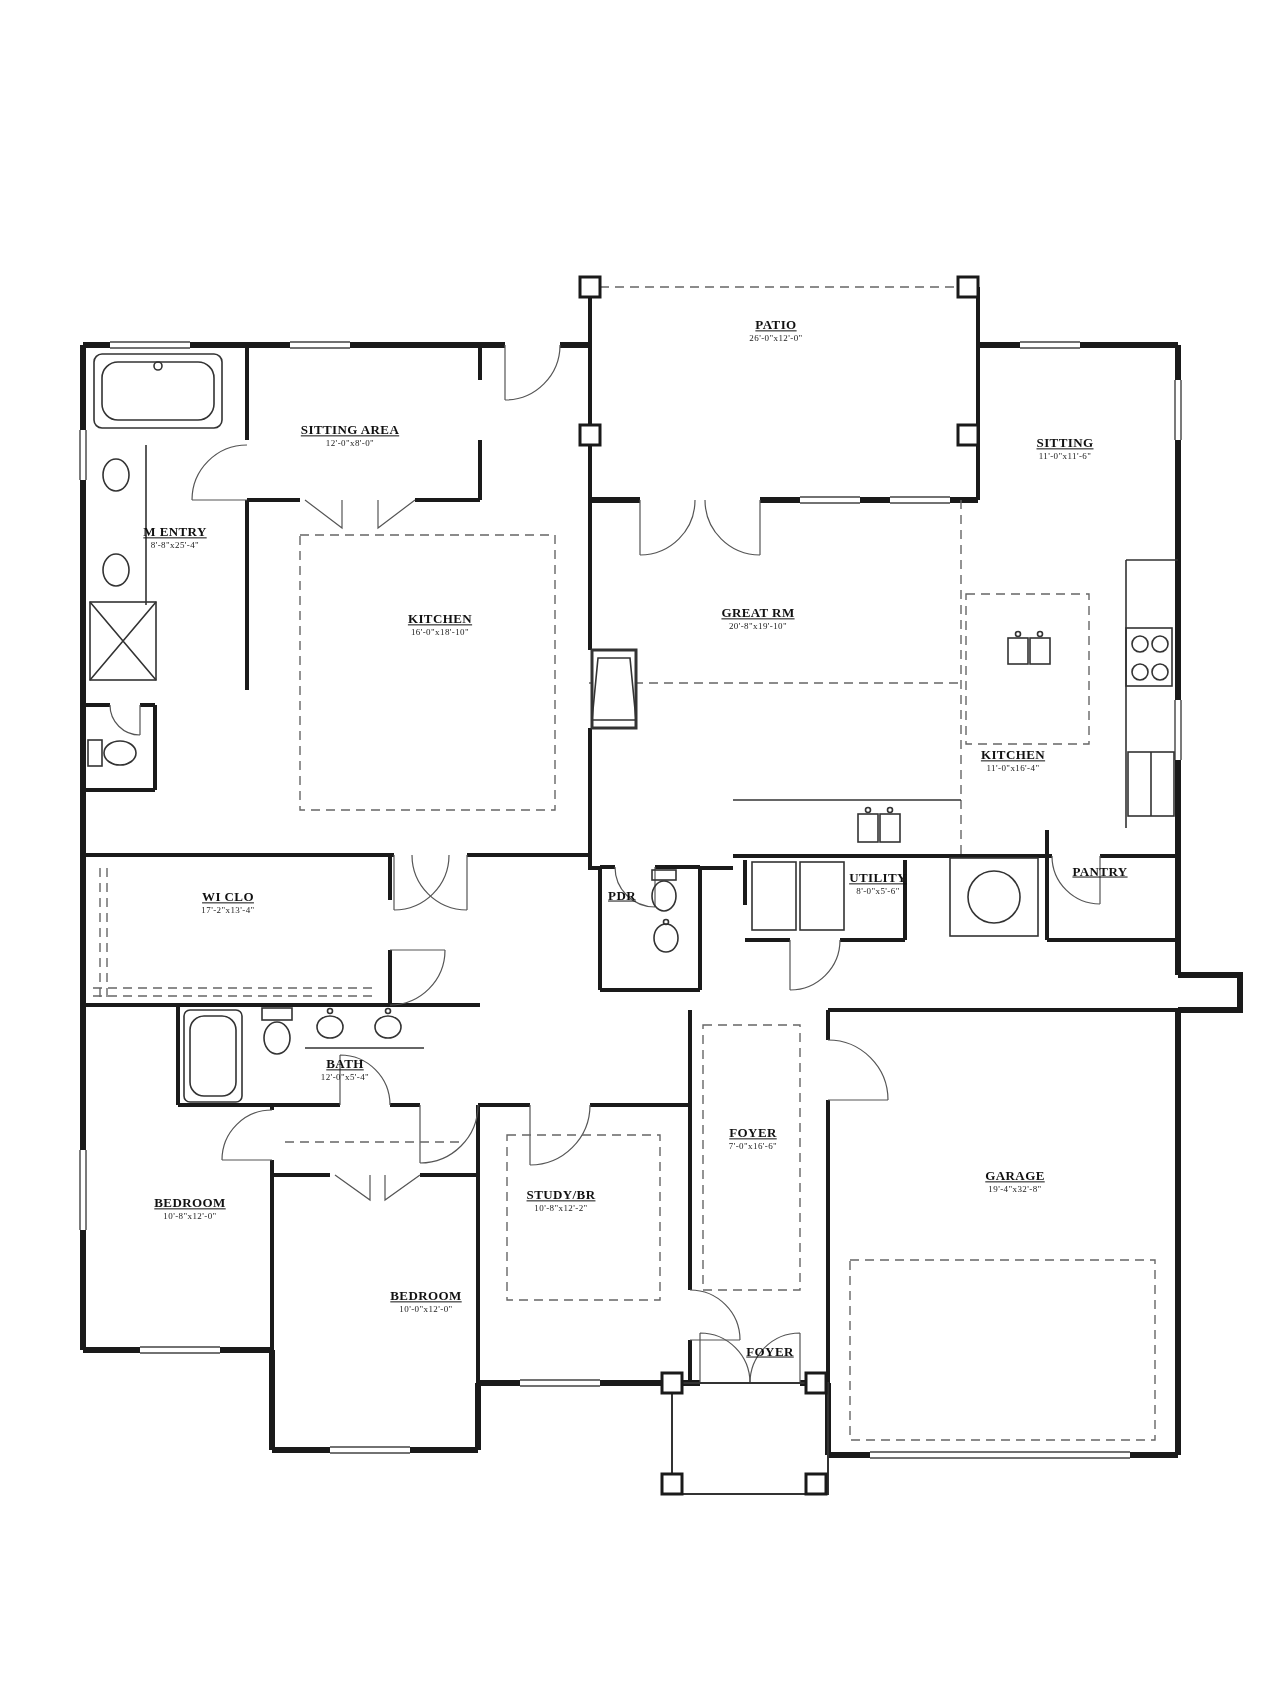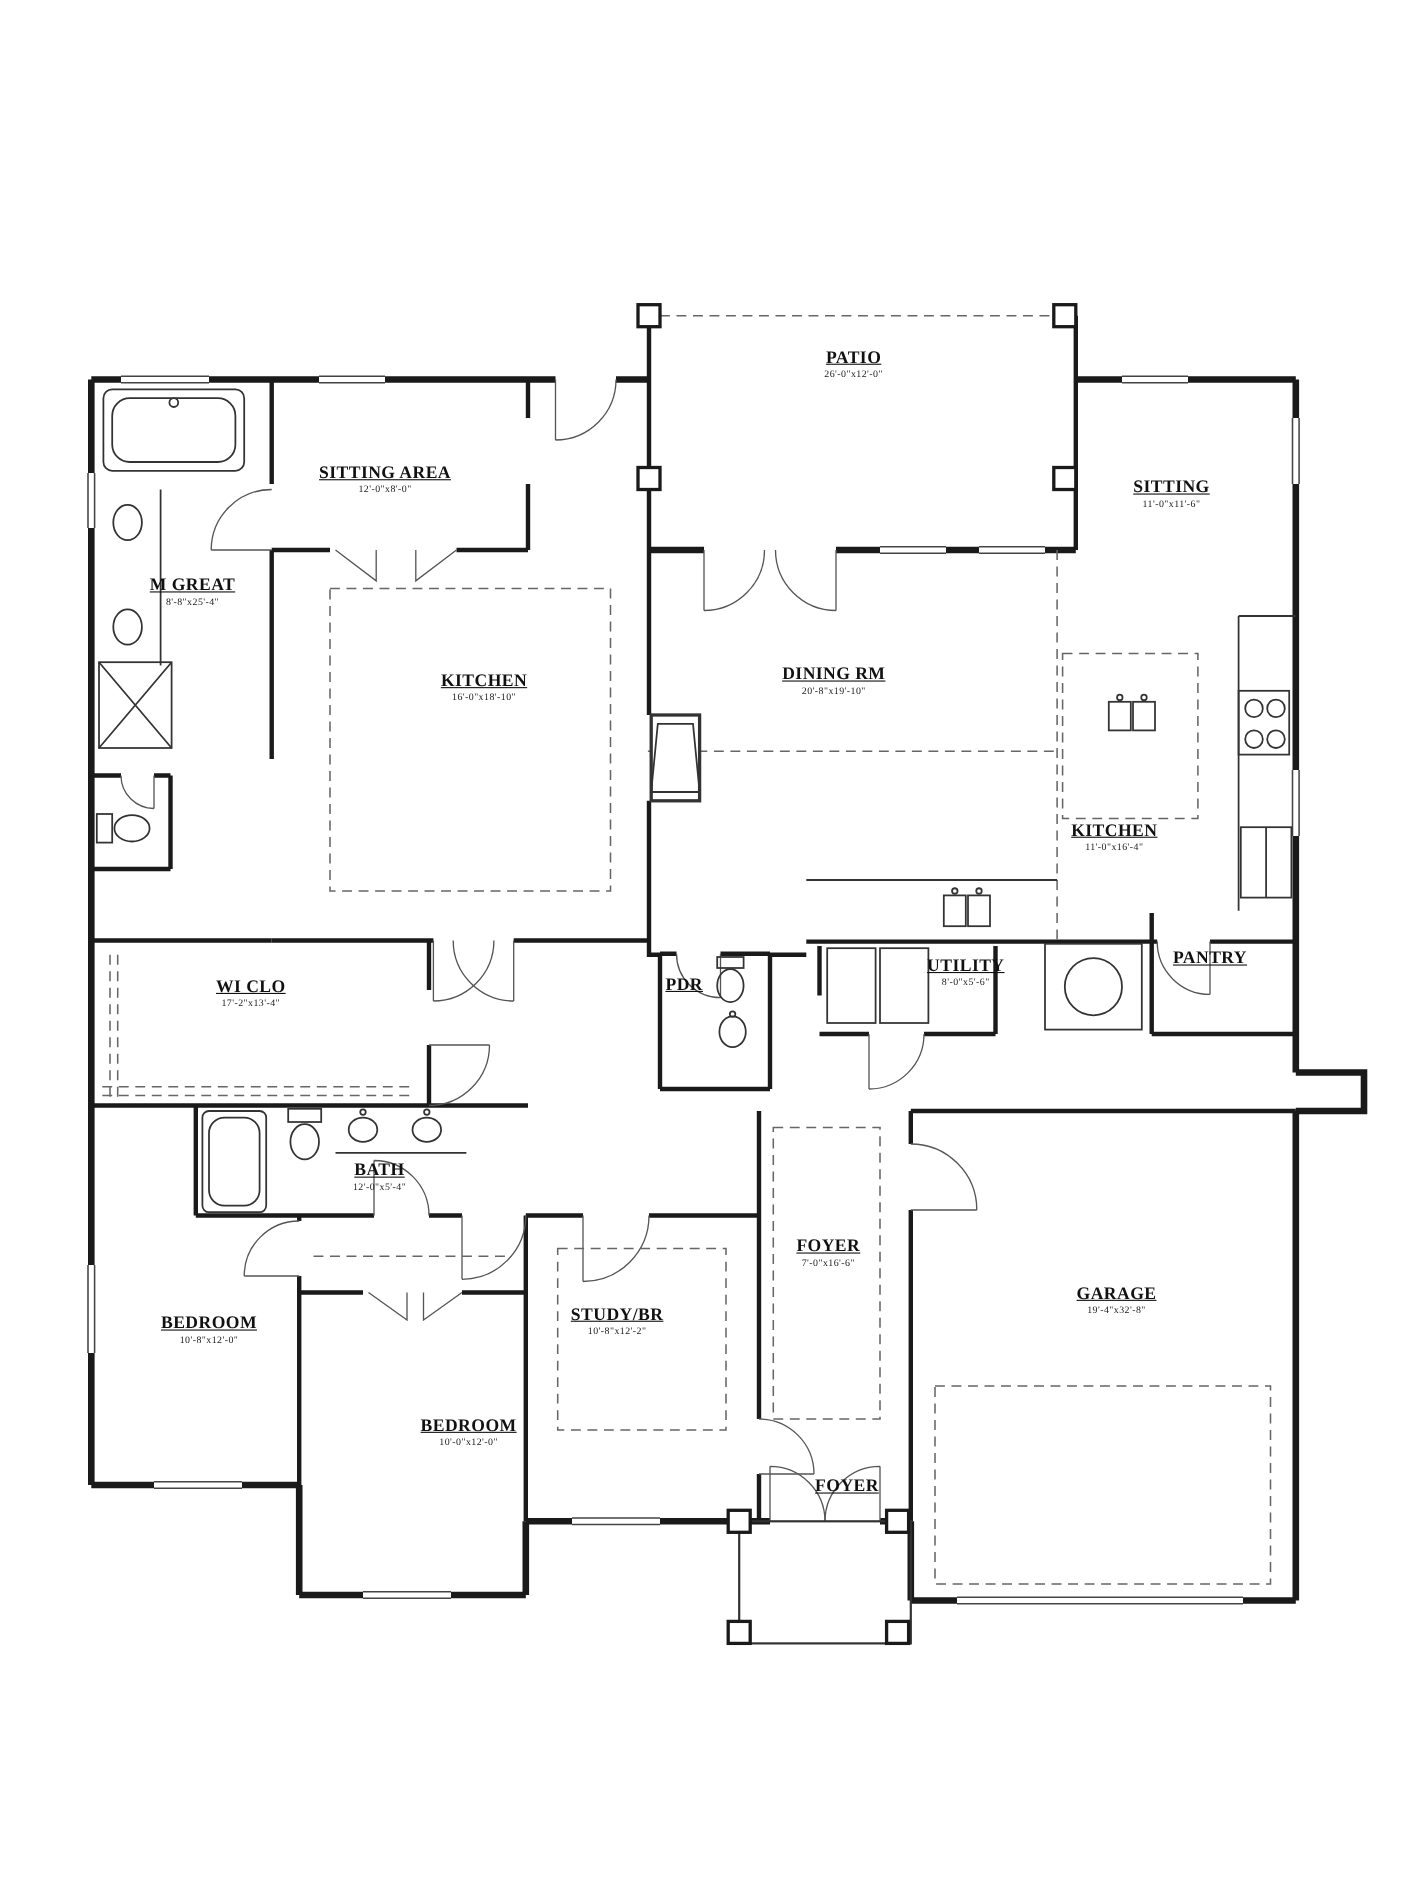--- a/index.html
+++ b/index.html
@@ -1,20 +1,20 @@
 <!DOCTYPE html>
 <html><head>
 <meta charset="utf-8">
 <style>
   html,body{margin:0;padding:0;background:#ffffff;}
   .plan{position:relative;width:1280px;height:1707px;margin:0 auto;background:#ffffff;
         font-family:"Liberation Serif",serif;}
   .plan svg{position:absolute;left:0;top:0;}
   .room-label{position:absolute;transform:translate(-50%,-50%);text-align:center;color:#111;line-height:1.15;}
-  .room-name{display:block;font-weight:bold;font-size:16px;letter-spacing:.4px;
+  .room-name{display:block;font-weight:bold;font-size:13px;letter-spacing:.4px;
              text-decoration:underline;white-space:nowrap;}
   .room-dim{display:block;font-size:9px;letter-spacing:.4px;white-space:nowrap;color:#222;}
 </style>
 </head>
 <body>
 
 <div class="plan">
 
 <svg width="1280" height="1707" viewBox="0 0 1280 1707">
 
@@ -246,29 +246,29 @@
   </div>
   <div class="room-label" style="left:350px;top:436px">
     <span class="room-name">SITTING AREA</span>
     <span class="room-dim">12'-0"x8'-0"</span>
   </div>
   <div class="room-label" style="left:1065px;top:449px">
     <span class="room-name">SITTING</span>
     <span class="room-dim">11'-0"x11'-6"</span>
   </div>
   <div class="room-label" style="left:175px;top:538px">
-    <span class="room-name">M GREAT</span>
+    <span class="room-name">M ENTRY</span>
     <span class="room-dim">8'-8"x25'-4"</span>
   </div>
   <div class="room-label" style="left:440px;top:625px">
     <span class="room-name">KITCHEN</span>
     <span class="room-dim">16'-0"x18'-10"</span>
   </div>
   <div class="room-label" style="left:758px;top:619px">
-    <span class="room-name">DINING RM</span>
+    <span class="room-name">GREAT RM</span>
     <span class="room-dim">20'-8"x19'-10"</span>
   </div>
   <div class="room-label" style="left:1013px;top:761px">
     <span class="room-name">KITCHEN</span>
     <span class="room-dim">11'-0"x16'-4"</span>
   </div>
   <div class="room-label" style="left:1100px;top:872px">
     <span class="room-name">PANTRY</span>
   </div>
   <div class="room-label" style="left:878px;top:884px">

